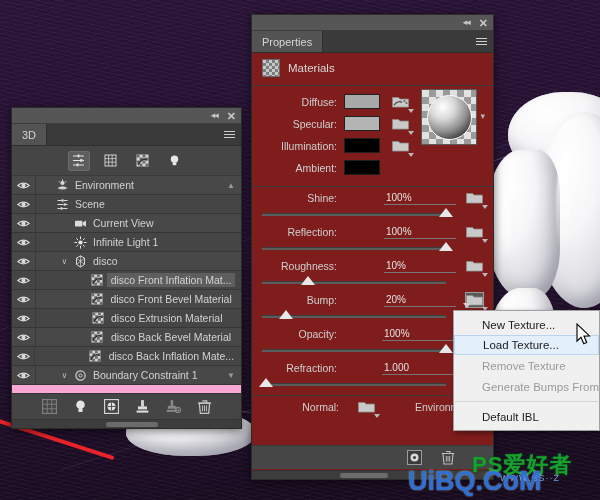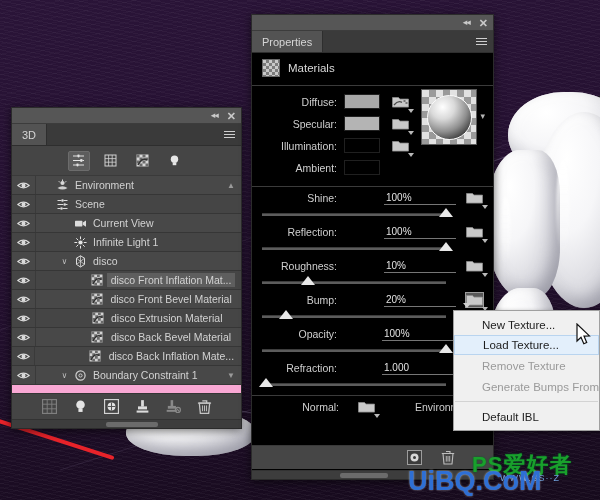--- a/index.html
+++ b/index.html
@@ -138,21 +138,21 @@
   .foot-btn { width: 18px; height: 18px; display:flex; align-items:center; justify-content:center; cursor:pointer; }
   .foot-btn.dim { opacity: .45; }
   #panel3d-scrollbar {
     height: 9px; background:#3d3d3d; border-top:1px solid #333;
     display:flex; align-items:center; padding: 0 2px;
   }
   #panel3d-scrollbar .thumb { width: 52px; height:5px; background:#6b6b6b; border-radius:2px; margin-left:92px;}
 
   
   #panel-props { left: 251px; top: 14px; width: 243px; height: 466px; }
-  #props-body { background: #000000; padding: 0; height: calc(100% - 38px); position: relative; }
+  #props-body { background: #7f1d1d; padding: 0; height: calc(100% - 38px); position: relative; }
 
   .mat-header { display:flex; align-items:center; gap: 8px; padding: 6px 0 8px 10px; }
   .mat-thumb {
     width: 18px; height: 18px; border: 1px solid #6a6a6a;
     background-image:
       linear-gradient(45deg,#7c7c7c 25%,transparent 25%,transparent 75%,#7c7c7c 75%),
       linear-gradient(45deg,#7c7c7c 25%,transparent 25%,transparent 75%,#7c7c7c 75%);
     background-size: 6px 6px; background-position: 0 0, 3px 3px; background-color:#c9c9c9;
   }
   .mat-title { color:#d9d9d9; font-size: 11.5px; }

